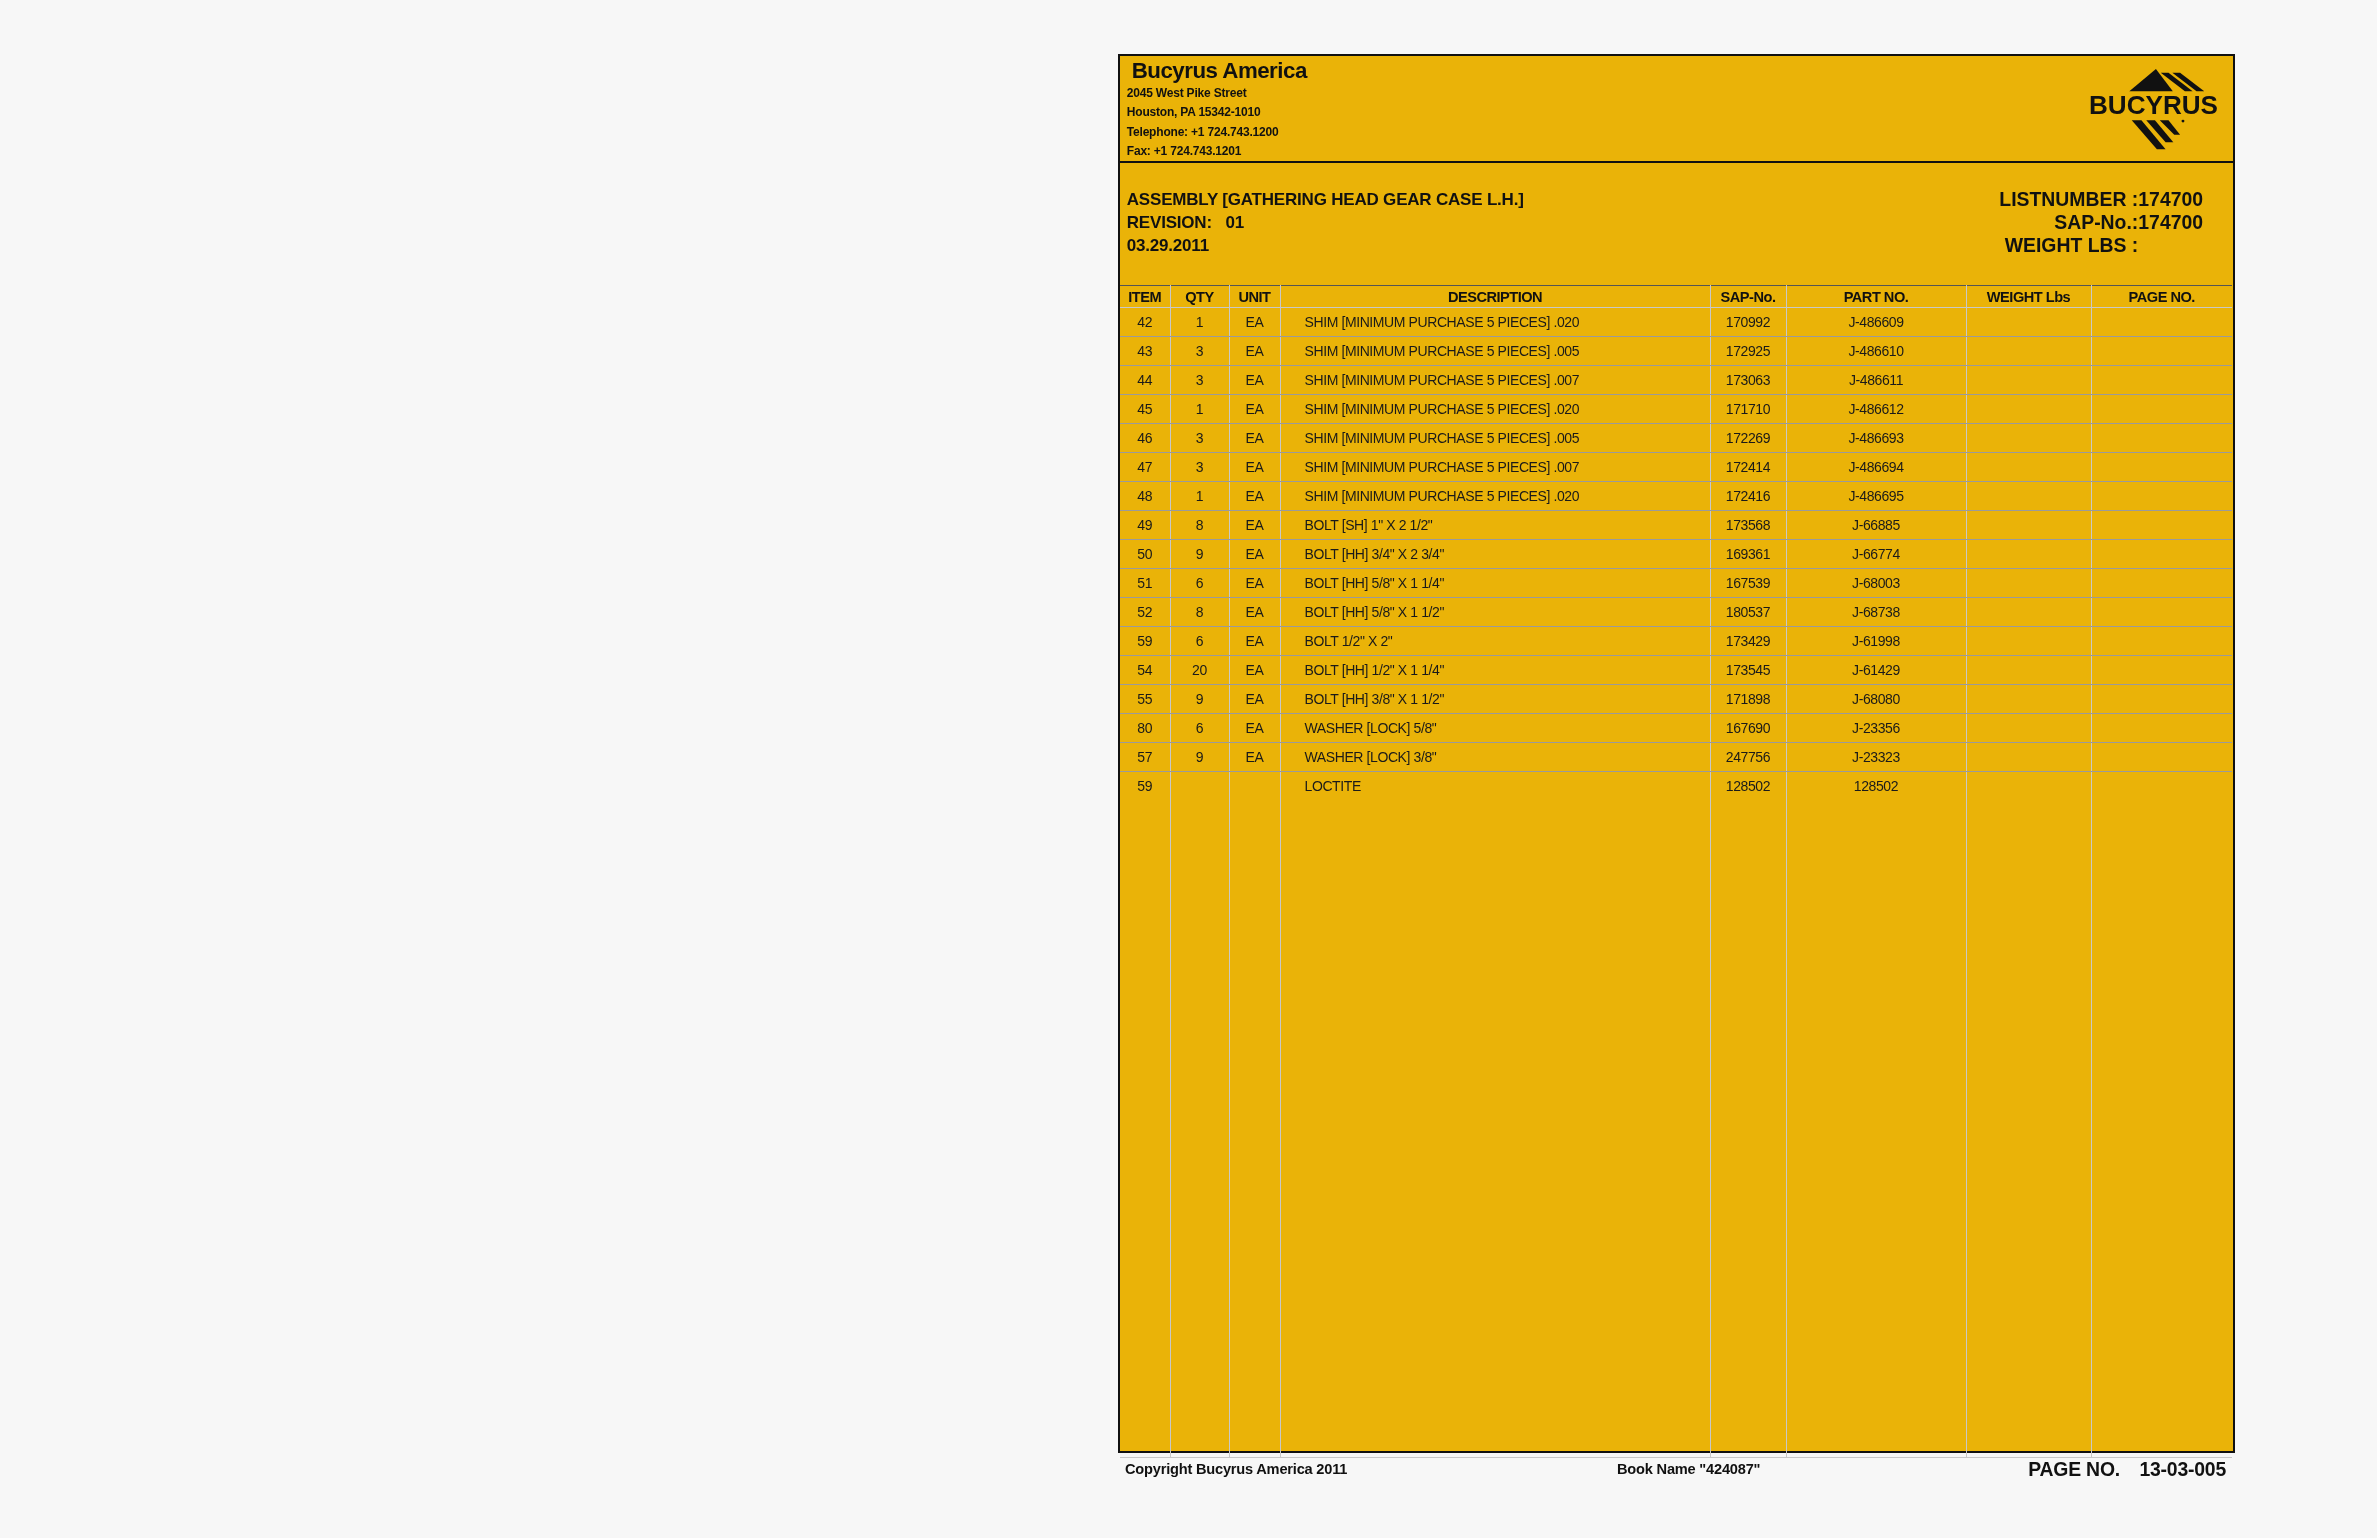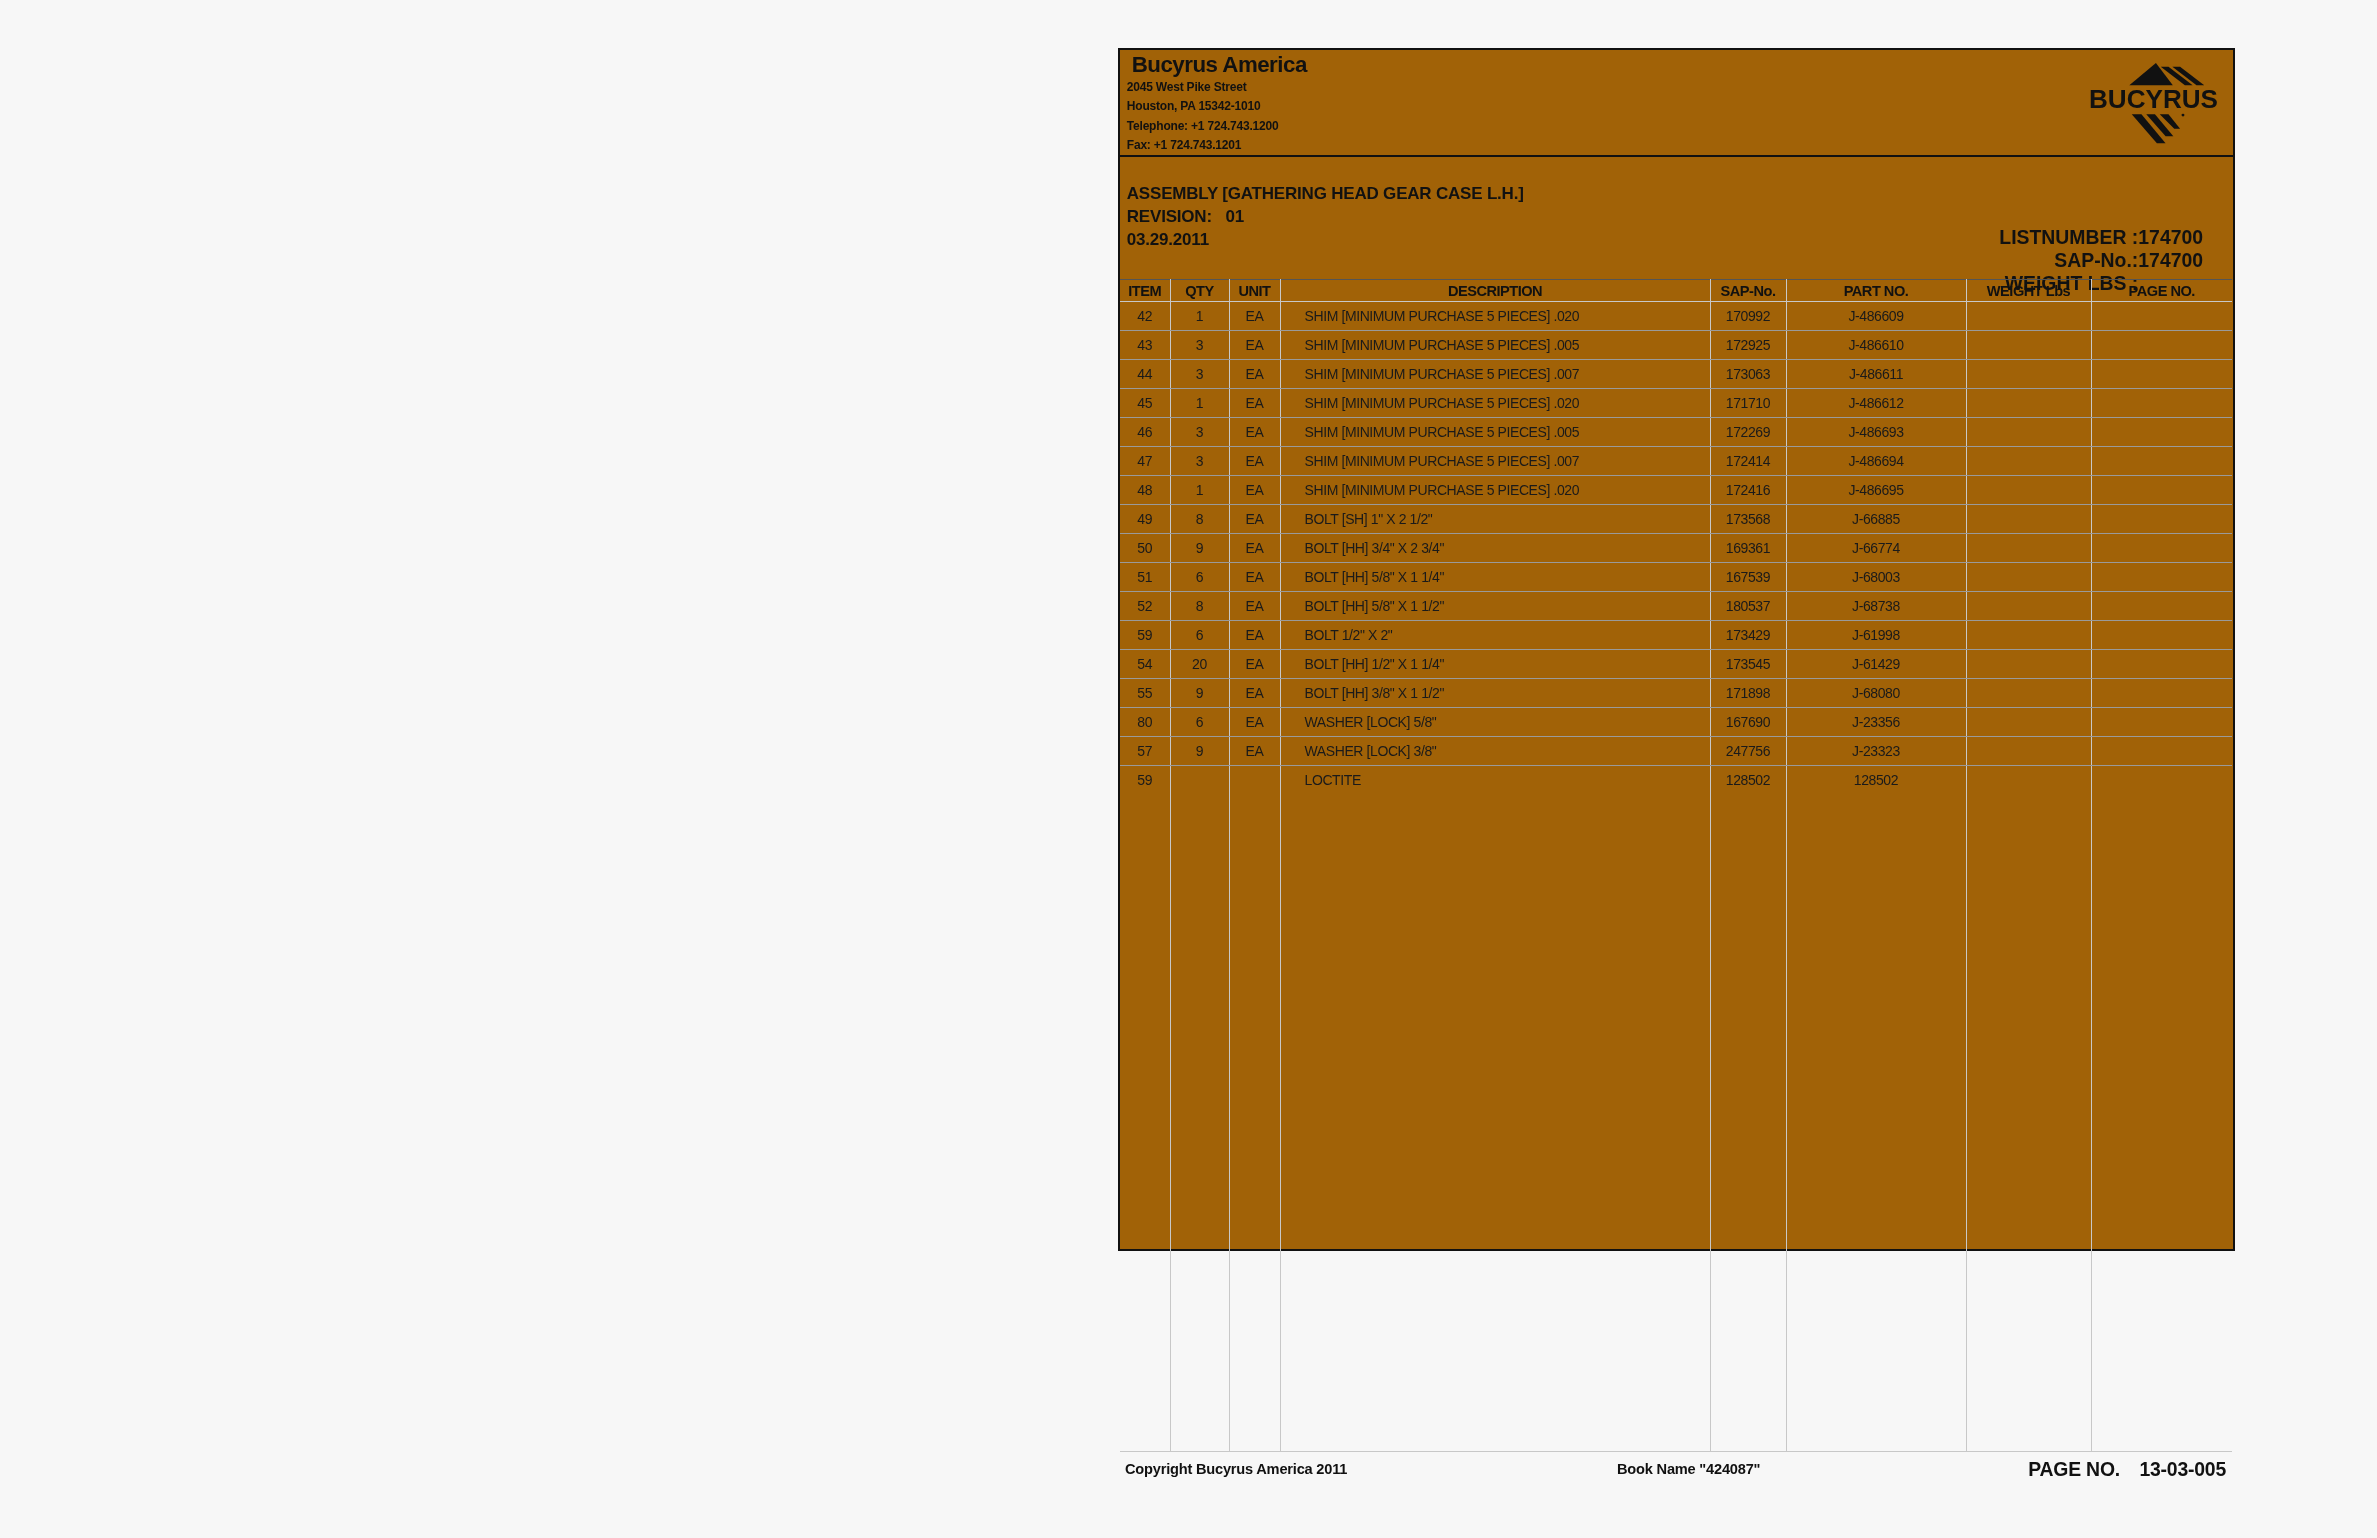--- a/index.html
+++ b/index.html
@@ -11,26 +11,26 @@
     width: 2377px;
     height: 1538px;
     position: relative;
     overflow: hidden;
     font-family: "Liberation Sans", sans-serif;
     color: #111;
   }
   .page-frame {
     position: absolute;
     left: 1118px;
-    top: 48px;
+    top: 54px;
     width: 1117px;
-    height: 1203px;
+    height: 1399px;
     border: 2.4px solid #111;
     box-sizing: border-box;
-    background: #a16207;
+    background: #eab308;
   }
   
   .company-block {
     position: absolute;
     left: 6.8px;
     top: 1.9px;
   }
   .company-name {
     font-size: 22.3px;
     font-weight: bold;
@@ -68,21 +68,20 @@
     font-size: 17px;
     font-weight: bold;
     line-height: 23px;
     letter-spacing: -0.2px;
     white-space: pre;
   }
   .meta-block {
     position: absolute;
     right: 11.7px;
     top: 132px;
-    margin-top: 44px;
   }
   .meta-row {
     display: flex;
     justify-content: flex-end;
     font-size: 19.4px;
     font-weight: bold;
     line-height: 23px;
   }
   .meta-label {
     text-align: right;

